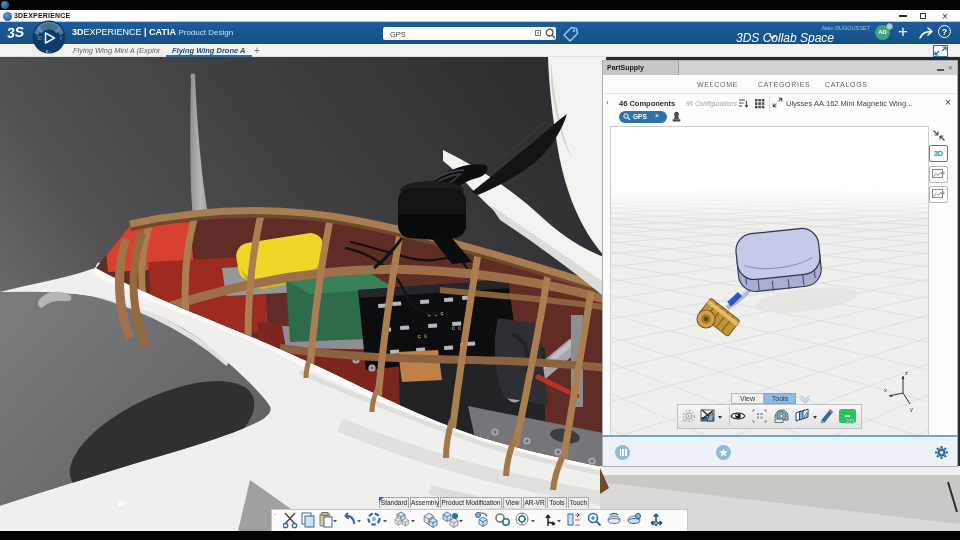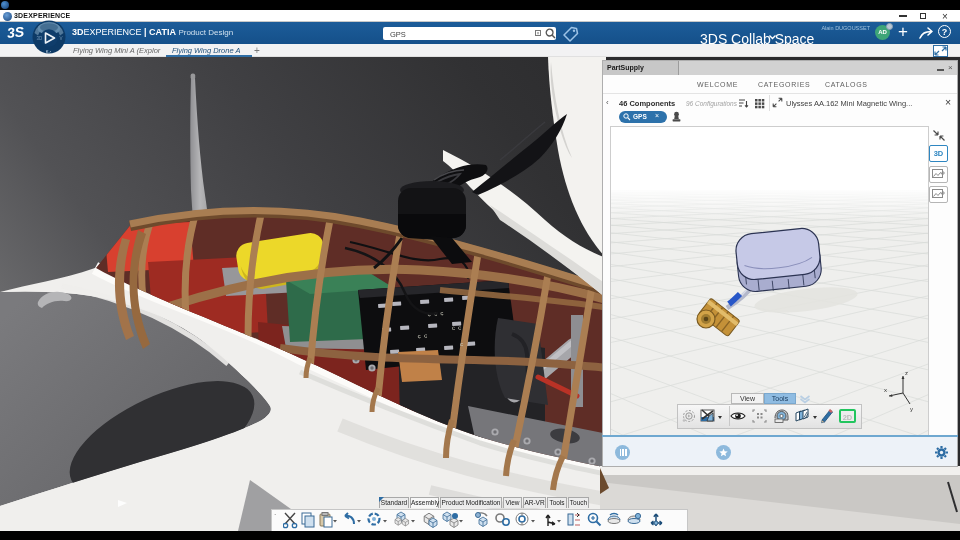--- a/index.html
+++ b/index.html
@@ -29,36 +29,36 @@
 <svg class="abs" style="left:545px;top:28px;" width="11" height="11" viewBox="0 0 11 11">
       <circle cx="4.6" cy="4.6" r="3.4" fill="none" stroke="#555" stroke-width="1.3"></circle>
       <line x1="7.2" y1="7.2" x2="10" y2="10" stroke="#555" stroke-width="1.5"></line>
     </svg>
 <svg class="abs" style="left:562px;top:26px;" width="17" height="16" viewBox="0 0 17 16">
       <path d="M2,9 L9.5,1.5 L14.5,2.5 L15.5,7.5 L8,15 Z" fill="none" stroke="#9dc3e6" stroke-width="1.5" stroke-linejoin="round"></path>
       <circle cx="12" cy="4.8" r="1.2" fill="#9dc3e6"></circle>
     </svg>
 
 <div class="abs" style="left:760px;top:24.5px;width:110px;text-align:right;font-size:5.5px;color:#9fc0dd;">Alain DUGOUSSET</div>
-<div class="abs" style="left:700px;top:30.5px;width:170px;text-align:left;font-size:14px;color:#fff;">3DS Collab Space</div>
+<div class="abs" style="left:700px;top:30.5px;width:170px;text-align:center;font-size:12px;color:#fff;font-style:italic;">3DS Collab Space</div>
     <svg class="abs" style="left:768px;top:34px;" width="9" height="7" viewBox="0 0 9 7">
       <path d="M1.5,1.5 L4.5,4.5 L7.5,1.5" fill="none" stroke="#fff" stroke-width="1.4"></path>
     </svg>
     <div></div>
 <div class="abs" style="left:875px;top:25px;width:15px;height:15px;border-radius:50%;background:#3ea578;color:#fff;font-size:6px;font-weight:bold;text-align:center;line-height:15px;">AD</div>
 <div class="abs" style="left:886px;top:23px;width:7px;height:7px;border-radius:50%;background:#b9c8d4;border:1px solid #8aa0b4;"></div>
 <div class="abs" style="left:898px;top:22px;font-size:17px;font-weight:300;color:#fff;">+</div>
 <svg class="abs" style="left:918px;top:25px;" width="17" height="15" viewBox="0 0 17 15">
       <path d="M10,3 L14,6.5 L10,10 M14,6.5 C6,6.5 4,9 2,13" fill="none" stroke="#fff" stroke-width="1.6" stroke-linecap="round" stroke-linejoin="round"></path>
     </svg>
 <div class="abs" style="left:938px;top:25px;width:13px;height:13px;border-radius:50%;border:1.4px solid #fff;color:#fff;font-size:9px;font-weight:bold;text-align:center;line-height:13px;">?</div>
 
 <div class="abs" style="left:0;top:44px;width:960px;height:13px;background:#f2f2f3;border-bottom:1px solid #e0e0e0;"></div>
 <div class="abs" style="left:73px;top:46px;font-size:7.5px;font-style:italic;color:#666;">Flying Wing Mini A (Explor</div>
-<div class="abs" style="left:172px;top:45.5px;font-size:7.5px;font-style:italic;font-weight:normal;color:#1d4e79;">Flying Wing Drone A</div>
+<div class="abs" style="left:172px;top:45.5px;font-size:7.5px;font-style:italic;font-weight:bold;color:#1d4e79;">Flying Wing Drone A</div>
 <div class="abs" style="left:166px;top:54.5px;width:86px;height:2px;background:#2f6ea5;"></div>
 <div class="abs" style="left:254px;top:44.5px;font-size:10px;color:#777;">+</div>
 
 <div class="abs" style="left:933px;top:44.5px;width:15px;height:12px;background:#fff;border:1px solid #2e6da4;"></div>
 <svg class="abs" style="left:934px;top:45.5px;" width="13" height="10" viewBox="0 0 13 10">
       <path d="M1,9 L5,5 M1,9 L1,5.5 M1,9 L4.5,9 M12,1 L8,5 M12,1 L12,4.5 M12,1 L8.5,1" stroke="#2e6da4" stroke-width="1.2" fill="none"></path>
     </svg>
 
 <svg class="abs" style="left:31px;top:16px;" width="36" height="41" viewBox="0 0 36 41">
       <circle cx="18" cy="21" r="16.5" fill="#0d3a66"></circle>
@@ -432,21 +432,21 @@
         <path d="M9,11 L14,9 L14,1 L9,3 Z" fill="#fff"></path>
       </g>
       <path d="M10,9.5 L13,4 M11.5,10 L14,5.5" stroke="#24455f" stroke-width="0.8"></path>
     </svg>
 <div class="abs" style="left:813px;top:416px;width:0;height:0;border-left:2.5px solid transparent;border-right:2.5px solid transparent;border-top:3.5px solid #333;"></div>
 <svg class="abs" style="left:819px;top:407px;" width="16" height="17" viewBox="0 0 16 17">
       <path d="M3,13 L11,3 L13.5,5 L5.5,15 Z" fill="#2e6da4" stroke="#1d4e79" stroke-width="0.8"></path>
       <path d="M3,13 L5.5,15 L2.5,15.8 Z" fill="#e8c590" stroke="#1d4e79" stroke-width="0.6"></path>
       <rect x="11" y="2" width="3.4" height="2.4" transform="rotate(39 11 2)" fill="#c86464"></rect>
     </svg>
-<div class="abs" style="left:839px;top:409px;width:17px;height:14px;border:2px solid #22c55e;border-radius:2px;background:#ededed;color:#bbb;font-weight:bold;font-size:7.5px;text-align:center;line-height:13px;">2D</div>
+<div class="abs" style="left:839px;top:409px;width:17px;height:14px;border:6px solid #22c55e;border-radius:2px;background:#ededed;color:#bbb;font-weight:bold;font-size:7.5px;text-align:center;line-height:13px;">2D</div>
 <div class="abs" style="left:602px;top:435px;width:356px;height:2px;background:#6fa8d0;"></div>
 <div class="abs" style="left:603px;top:437px;width:354px;height:29px;background:#edf2f8;"></div>
 <div class="abs" style="left:615px;top:445px;width:15px;height:15px;border-radius:50%;background:#8db9dc;"></div>
 <div class="abs" style="left:619.5px;top:449px;width:1.7px;height:7px;background:#fff;"></div>
     <div class="abs" style="left:622.2px;top:449px;width:1.7px;height:7px;background:#fff;"></div>
     <div class="abs" style="left:624.9px;top:449px;width:1.7px;height:7px;background:#fff;"></div>
 <div class="abs" style="left:716px;top:445px;width:15px;height:15px;border-radius:50%;background:#8db9dc;"></div>
     <svg class="abs" style="left:719px;top:448px;" width="9" height="9" viewBox="0 0 10 10">
       <path d="M5,0.5 L6.3,3.6 L9.7,3.8 L7.1,6 L7.9,9.3 L5,7.5 L2.1,9.3 L2.9,6 L0.3,3.8 L3.7,3.6 Z" fill="#fff"></path>
     </svg>

